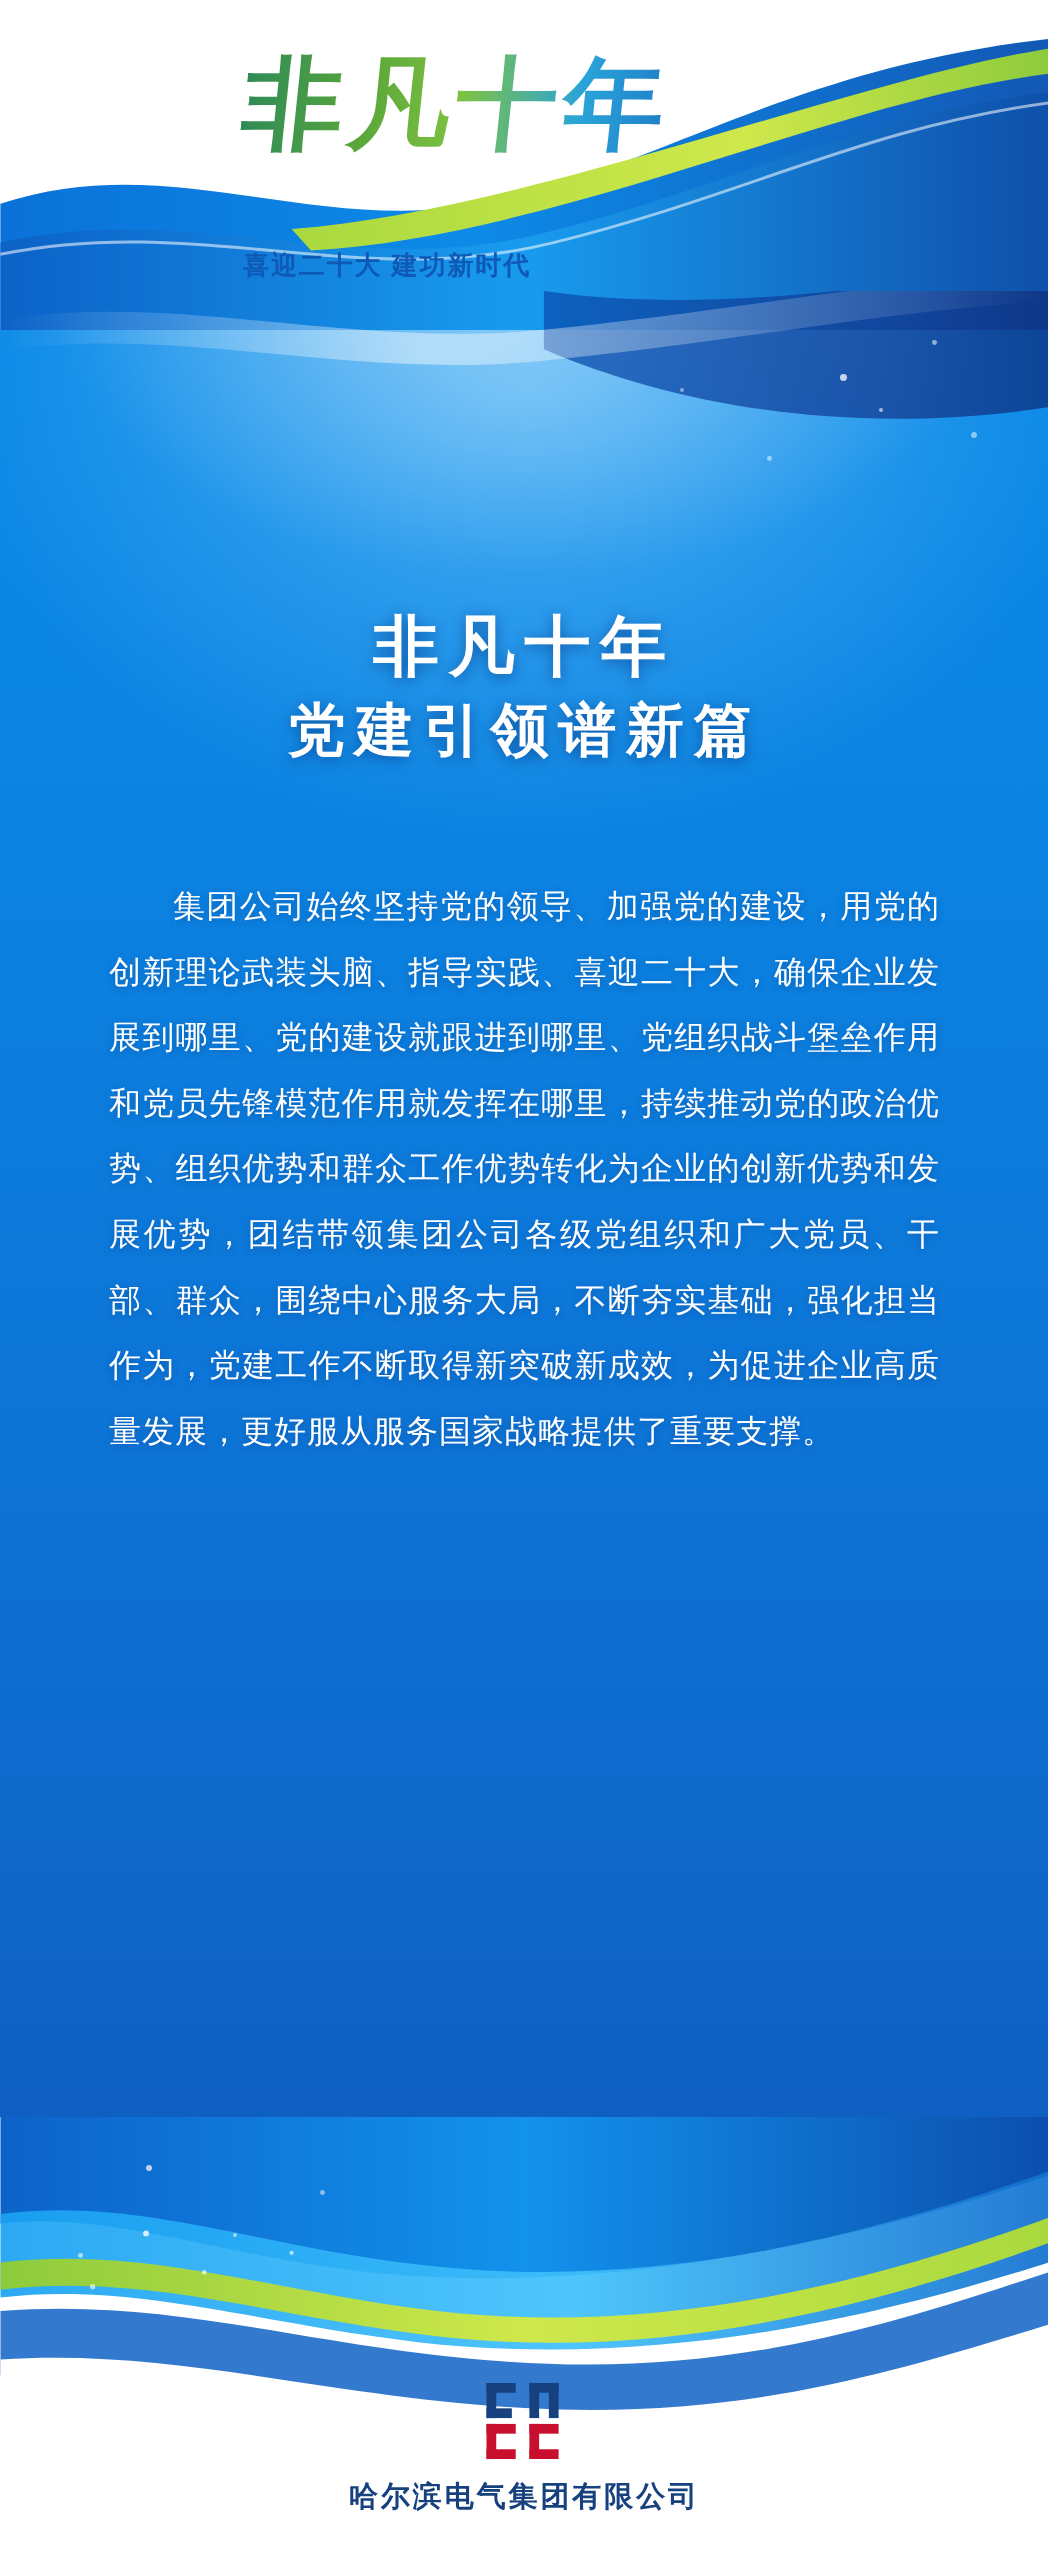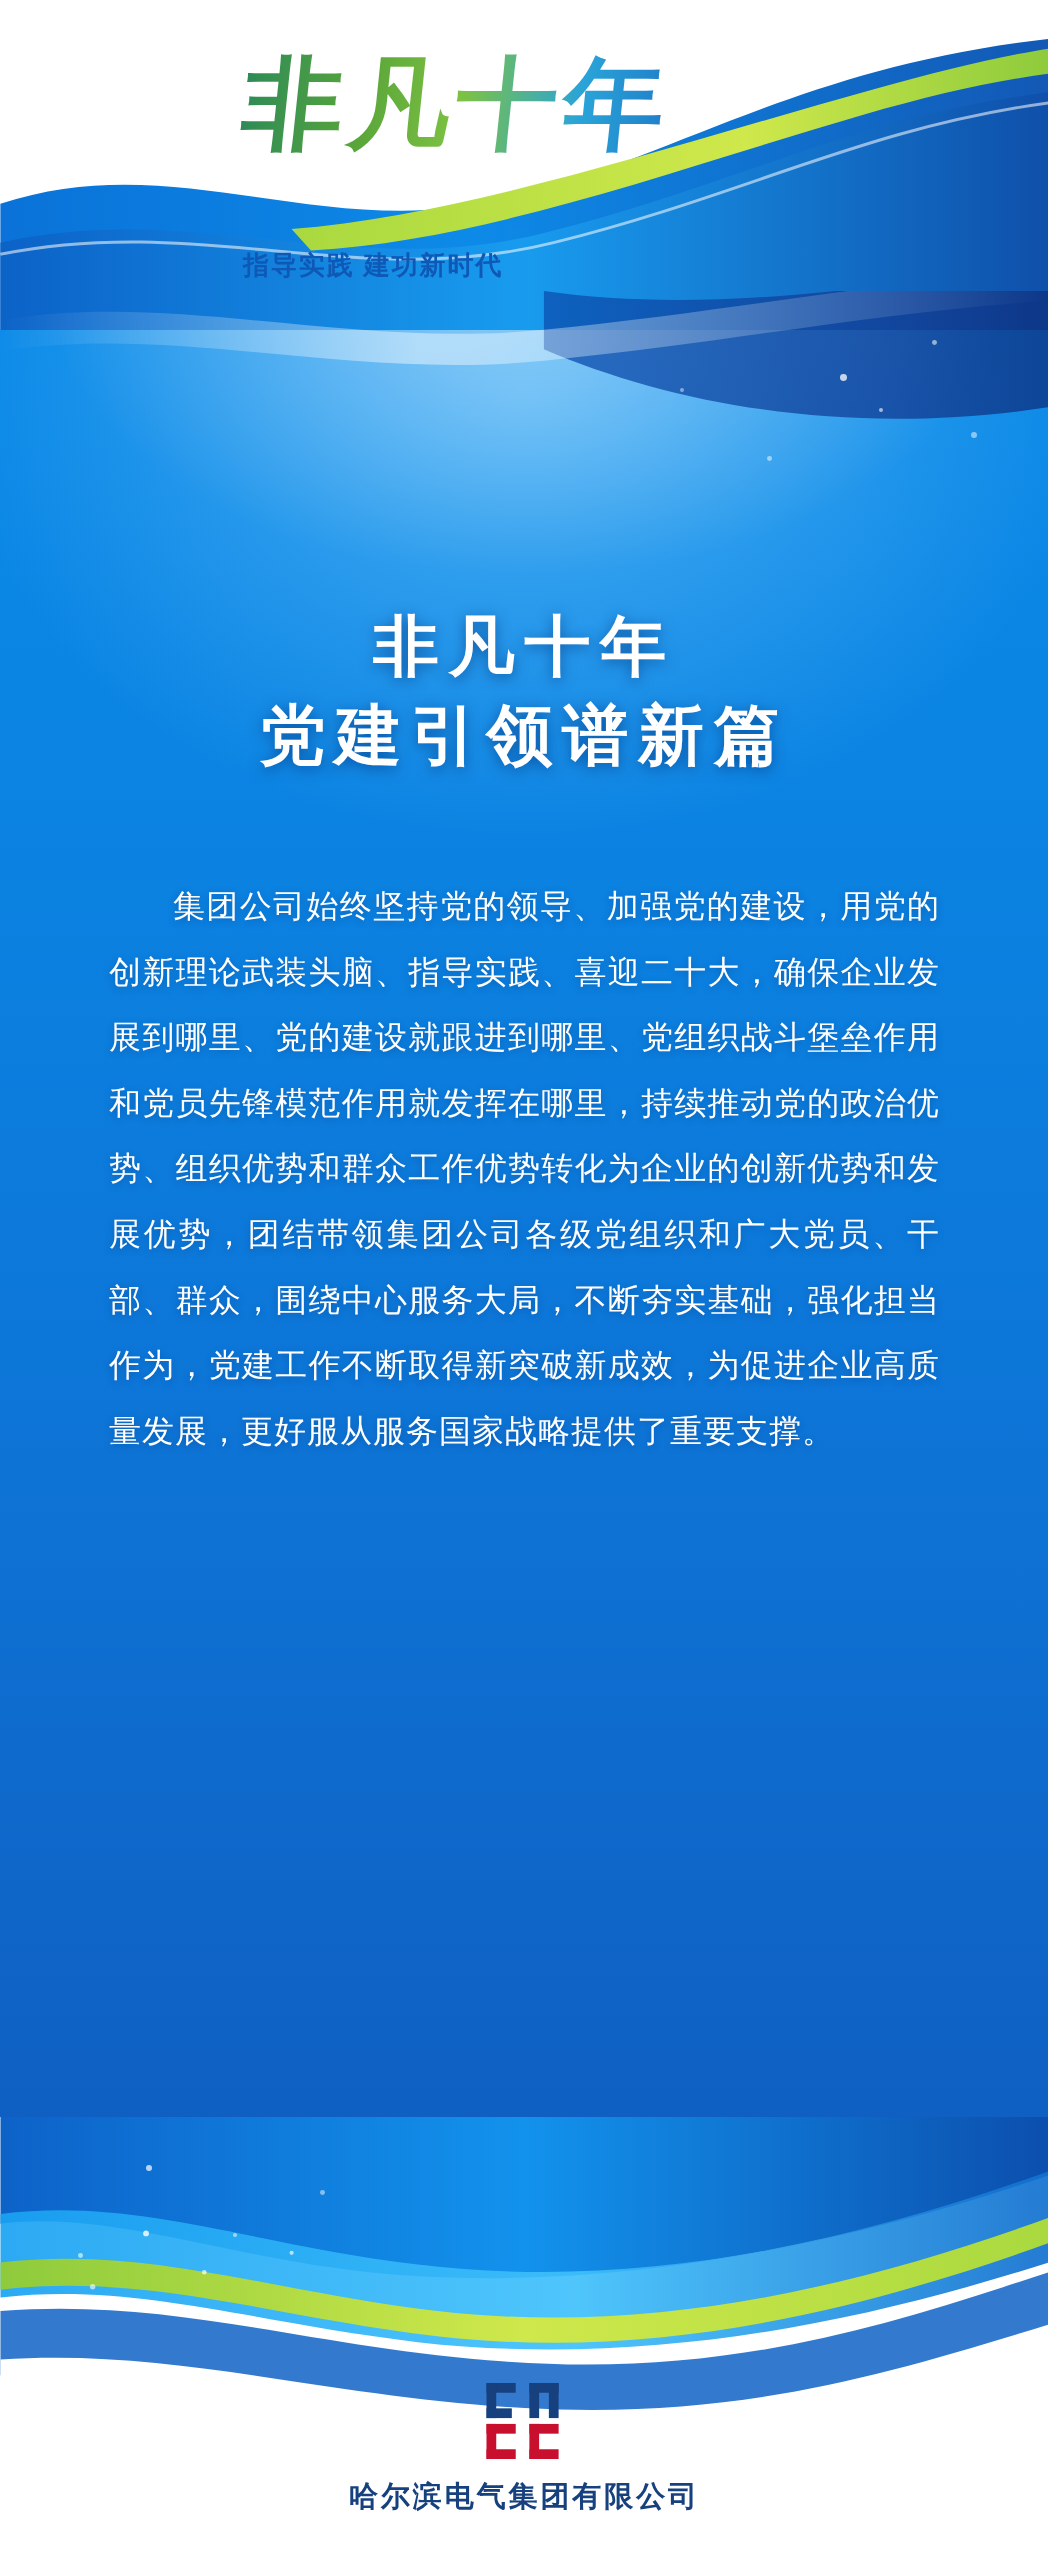--- a/index.html
+++ b/index.html
@@ -100,21 +100,21 @@
   }
   .headline-line {
     font-family: "DejaVu Serif", serif;
     font-weight: bold;
     color: #ffffff;
     letter-spacing: 9.7px;
     text-shadow: 0 2.9px 13.6px rgba(0,40,110,0.55);
     line-height: 1.35;
   }
   .headline-line.l1 { font-size: 66px; }
-  .headline-line.l2 { font-size: 66px; }
+  .headline-line.l2 { font-size: 58px; }
 
   
   .body-text {
     position: absolute;
     left: 109px;
     top: 874px;
     width: 831px;
     font-size: 32px;
     line-height: 2.05;
     color: #ffffff;
@@ -220,21 +220,21 @@
       <path d="M300,236 C480,222 690,150 900,92 C970,72 1030,58 1080,50 L1080,76 C1020,84 960,98 890,118 C690,176 500,248 320,258 Z" fill="url(#gGreenTop)"></path>
 
       <path d="M0,262 C210,220 370,300 570,250 C770,200 890,132 1080,106" fill="none" stroke="rgba(255,255,255,0.55)" stroke-width="3"></path>
     </svg>
 
     <div class="calligraphy">
       <div class="calligraphy-text">非凡十年</div>
     </div>
   </div>
 
-  <div class="subtitle">指导实践 建功新时代</div>
+  <div class="subtitle">喜迎二十大 建功新时代</div>
 
   <svg class="topwave-svg" style="top:291px;" width="1049" height="223" viewBox="0 0 1080 230">
     <defs>
       <linearGradient id="gSoft" x1="0" y1="0" x2="1" y2="0">
         <stop offset="0%" stop-color="rgba(255,255,255,0.0)"></stop>
         <stop offset="40%" stop-color="rgba(255,255,255,0.45)"></stop>
         <stop offset="100%" stop-color="rgba(255,255,255,0.0)"></stop>
       </linearGradient>
       <linearGradient id="gDeepNav" x1="0" y1="0" x2="1" y2="0">
         <stop offset="0%" stop-color="#0a4fb0"></stop>

